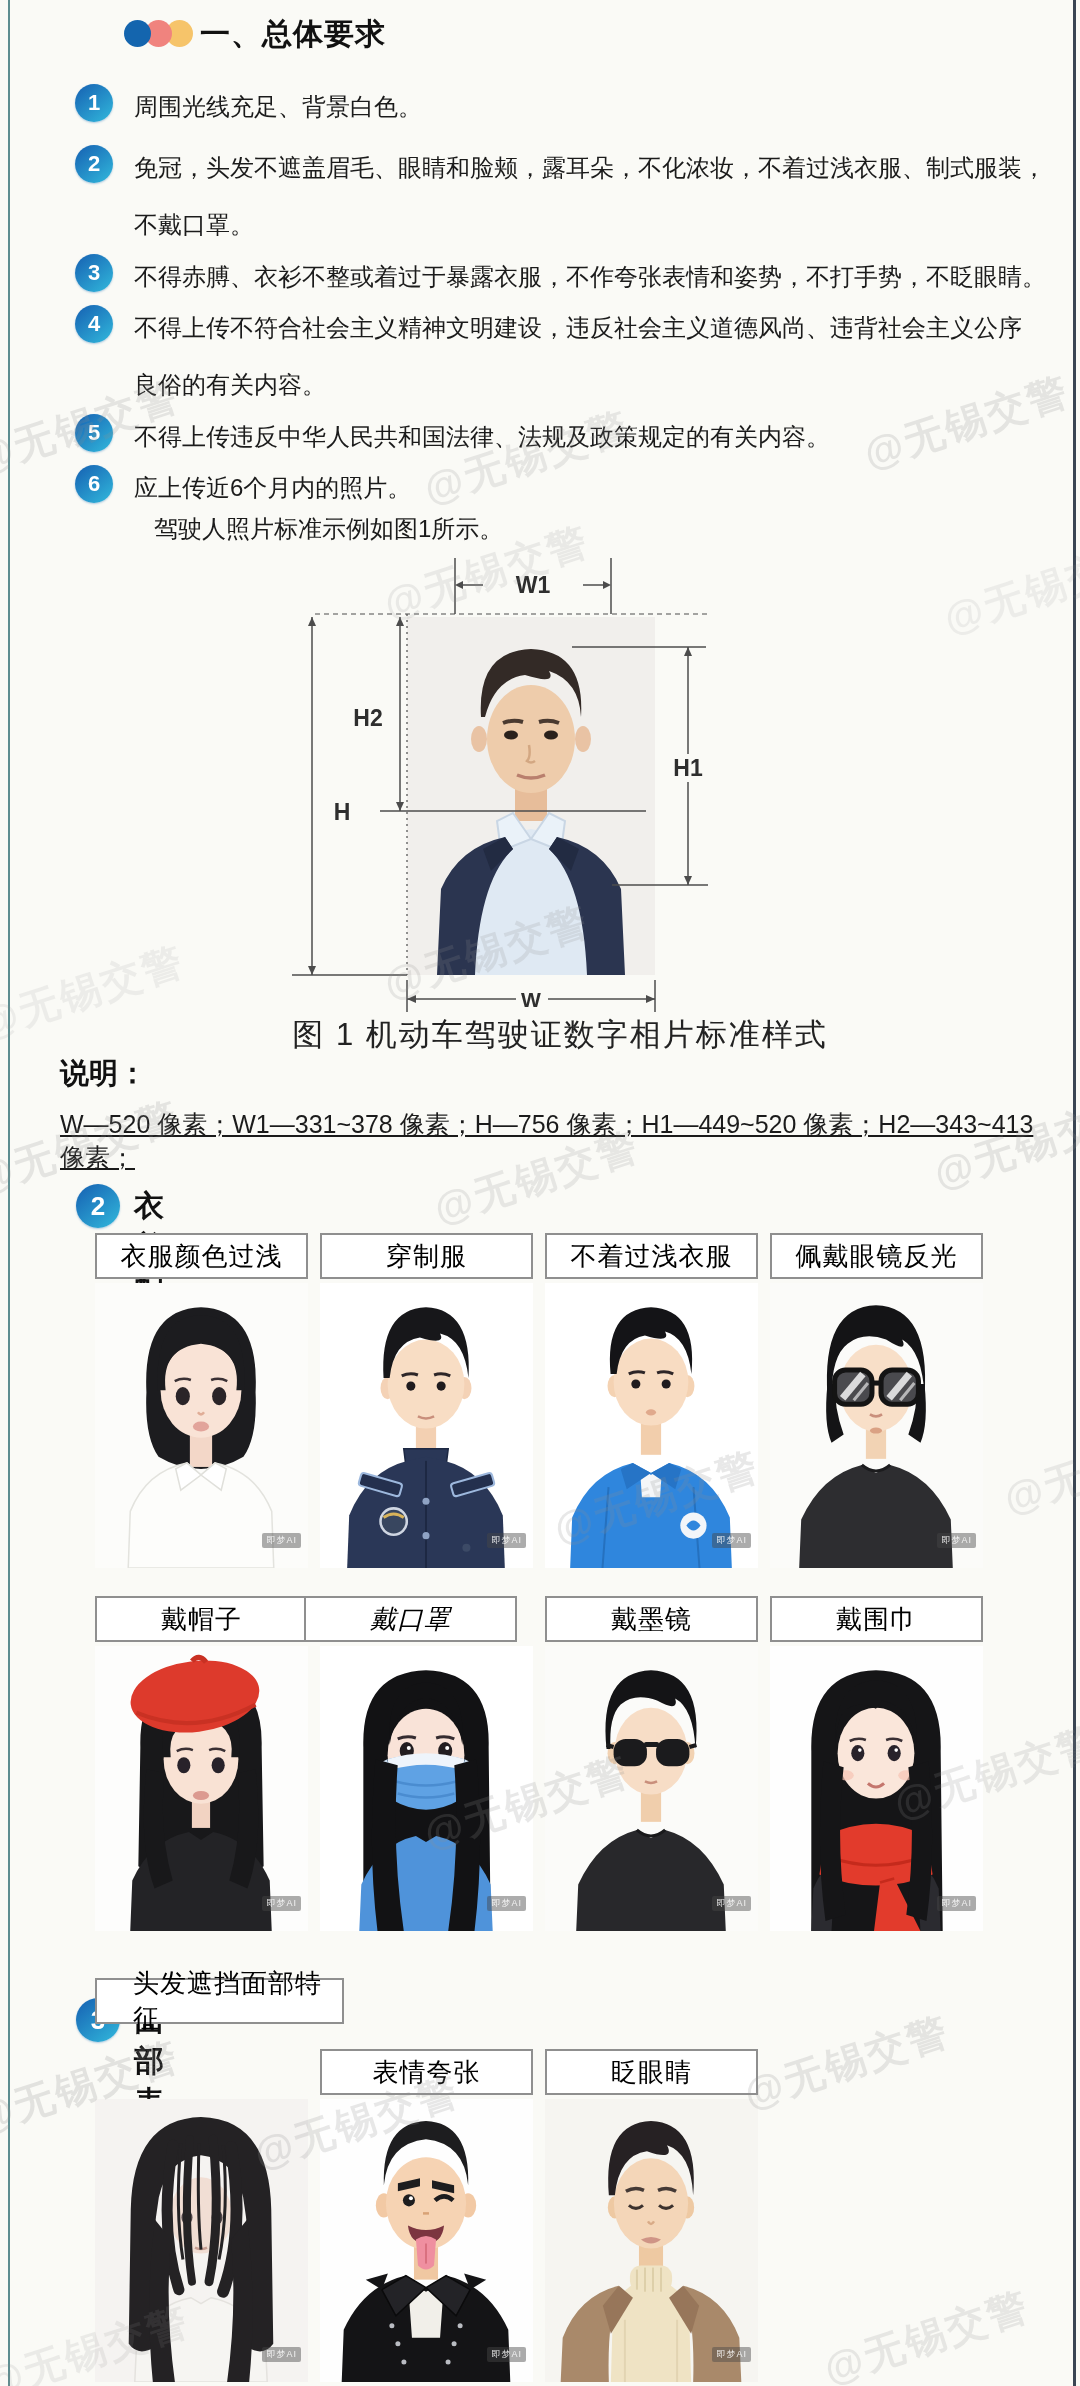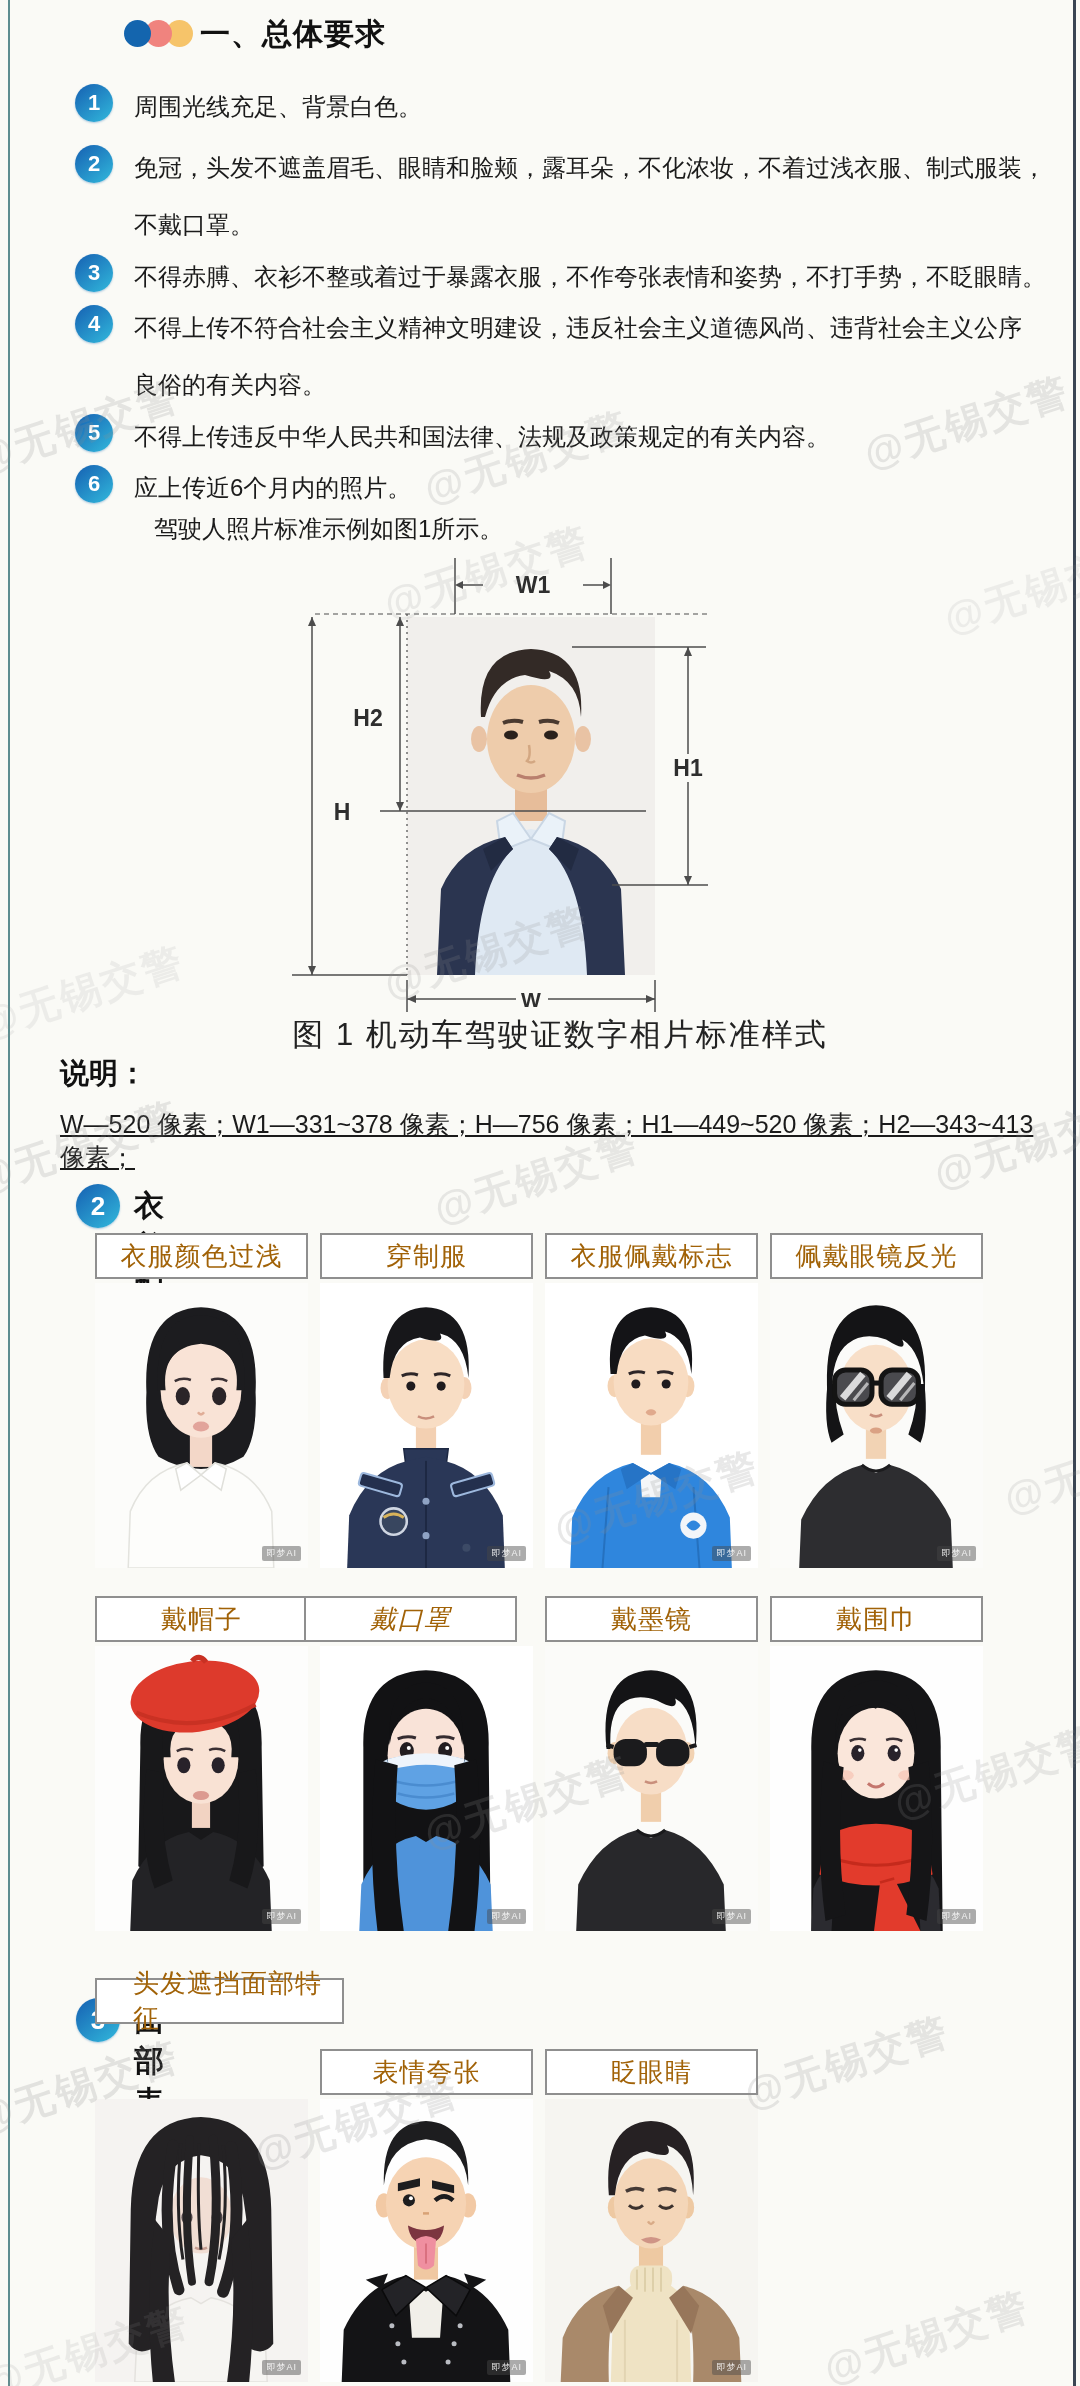--- a/index.html
+++ b/index.html
@@ -25,24 +25,24 @@
   .spec-head{position:absolute;left:60px;font-size:29px;font-weight:bold;color:#111;}
   .spec-text{position:absolute;left:60px;width:1000px;font-size:25px;color:#1b1b1b;}
 
   .sec-header{position:absolute;left:76px;height:44px;}
   .sec-badge{position:absolute;left:0;top:0;width:44px;height:44px;border-radius:50%;
       background:linear-gradient(140deg,#1a6db8 15%,#2fb0d8 90%);color:#fff;font-size:26px;font-weight:bold;
       display:flex;align-items:center;justify-content:center;box-shadow:0 1px 2px rgba(30,110,180,.35);}
   .sec-title{position:absolute;left:58px;top:2px;font-size:30px;font-weight:bold;color:#111;letter-spacing:1px;}
 
   .card-label{position:absolute;width:209px;height:42px;background:#fff;border:2px solid #8f8f8f;
-      display:flex;align-items:center;justify-content:center;font-size:26px;color:#a16207;letter-spacing:1px;}
+      display:flex;align-items:center;justify-content:center;font-size:26px;color:#000000;letter-spacing:1px;}
   .card-img{position:absolute;width:213px;background:#fff;overflow:hidden;}
   .card-img svg{display:block;width:100%;height:100%;}
-  .ai-badge{position:absolute;right:7px;bottom:7px;font-size:9px;color:rgba(255,255,255,.85);
+  .ai-badge{position:absolute;right:7px;bottom:20px;font-size:9px;color:rgba(255,255,255,.85);
       background:rgba(70,70,70,.45);padding:1px 4px;border-radius:2px;letter-spacing:1px;}
 
   #figure-svg{position:absolute;left:290px;top:550px;}
   #figure-svg text{font-family:"Liberation Sans",sans-serif;font-weight:bold;fill:#2e2e2e;}
 
   .wm{position:absolute;font-size:40px;font-weight:bold;color:#8f8f8f;letter-spacing:3px;
       transform:rotate(-18deg);white-space:nowrap;pointer-events:none;z-index:6;
       font-family:"Liberation Sans",sans-serif;}
 </style>
 </head>
@@ -215,21 +215,21 @@
  <rect x="40" y="193" width="42" height="13" rx="3" transform="rotate(16 61 199)" fill="#24304e" stroke="#9db8dd" stroke-width="2"></rect>
  <rect x="131" y="193" width="42" height="13" rx="3" transform="rotate(-16 152 199)" fill="#24304e" stroke="#9db8dd" stroke-width="2"></rect>
  <circle cx="74" cy="236" r="13" fill="#38465f" stroke="#cfd6e2" stroke-width="2.5"></circle>
  <path d="M64 232 Q74 225 84 232" stroke="#d8b35a" stroke-width="3" fill="none"></path>
  <circle cx="106" cy="216" r="3.5" fill="#8fa3c4"></circle>
           <circle cx="106" cy="250" r="3.5" fill="#8fa3c4"></circle>
  <circle cx="146" cy="262" r="4" fill="#3c4a66"></circle>
         </svg>
         <span class="ai-badge">即梦AI</span>
       </div>
-      <div class="card-label" style="left: 545px; top: 1233px;">衣服佩戴标志</div>
+      <div class="card-label" style="left: 545px; top: 1233px;">不着过浅衣服</div>
       <div class="card-img" style="left: 545px; top: 1283px; height: 285px;">
         <svg viewBox="0 0 213 282" preserveAspectRatio="xMidYMid slice">
           <rect width="213" height="282" fill="#ffffff"></rect>
  <ellipse cx="70" cy="102" rx="7" ry="11" fill="#f4d2b2"></ellipse>
           <ellipse cx="142" cy="102" rx="7" ry="11" fill="#f4d2b2"></ellipse>
  <rect x="96" y="136" width="20" height="34" fill="#f2ceac"></rect>
  <ellipse cx="106" cy="98" rx="37" ry="43" fill="#f8dcc2"></ellipse>
  <path d="M66 90 Q60 26 106 24 Q152 26 146 90 Q142 54 120 48 Q126 60 100 52 Q76 56 72 90Z" fill="#141417"></path>
  <path d="M84 90 Q92 86 100 89" stroke="#2e2628" stroke-width="3" fill="none"></path>
  <path d="M112 89 Q120 86 128 90" stroke="#2e2628" stroke-width="3" fill="none"></path>

